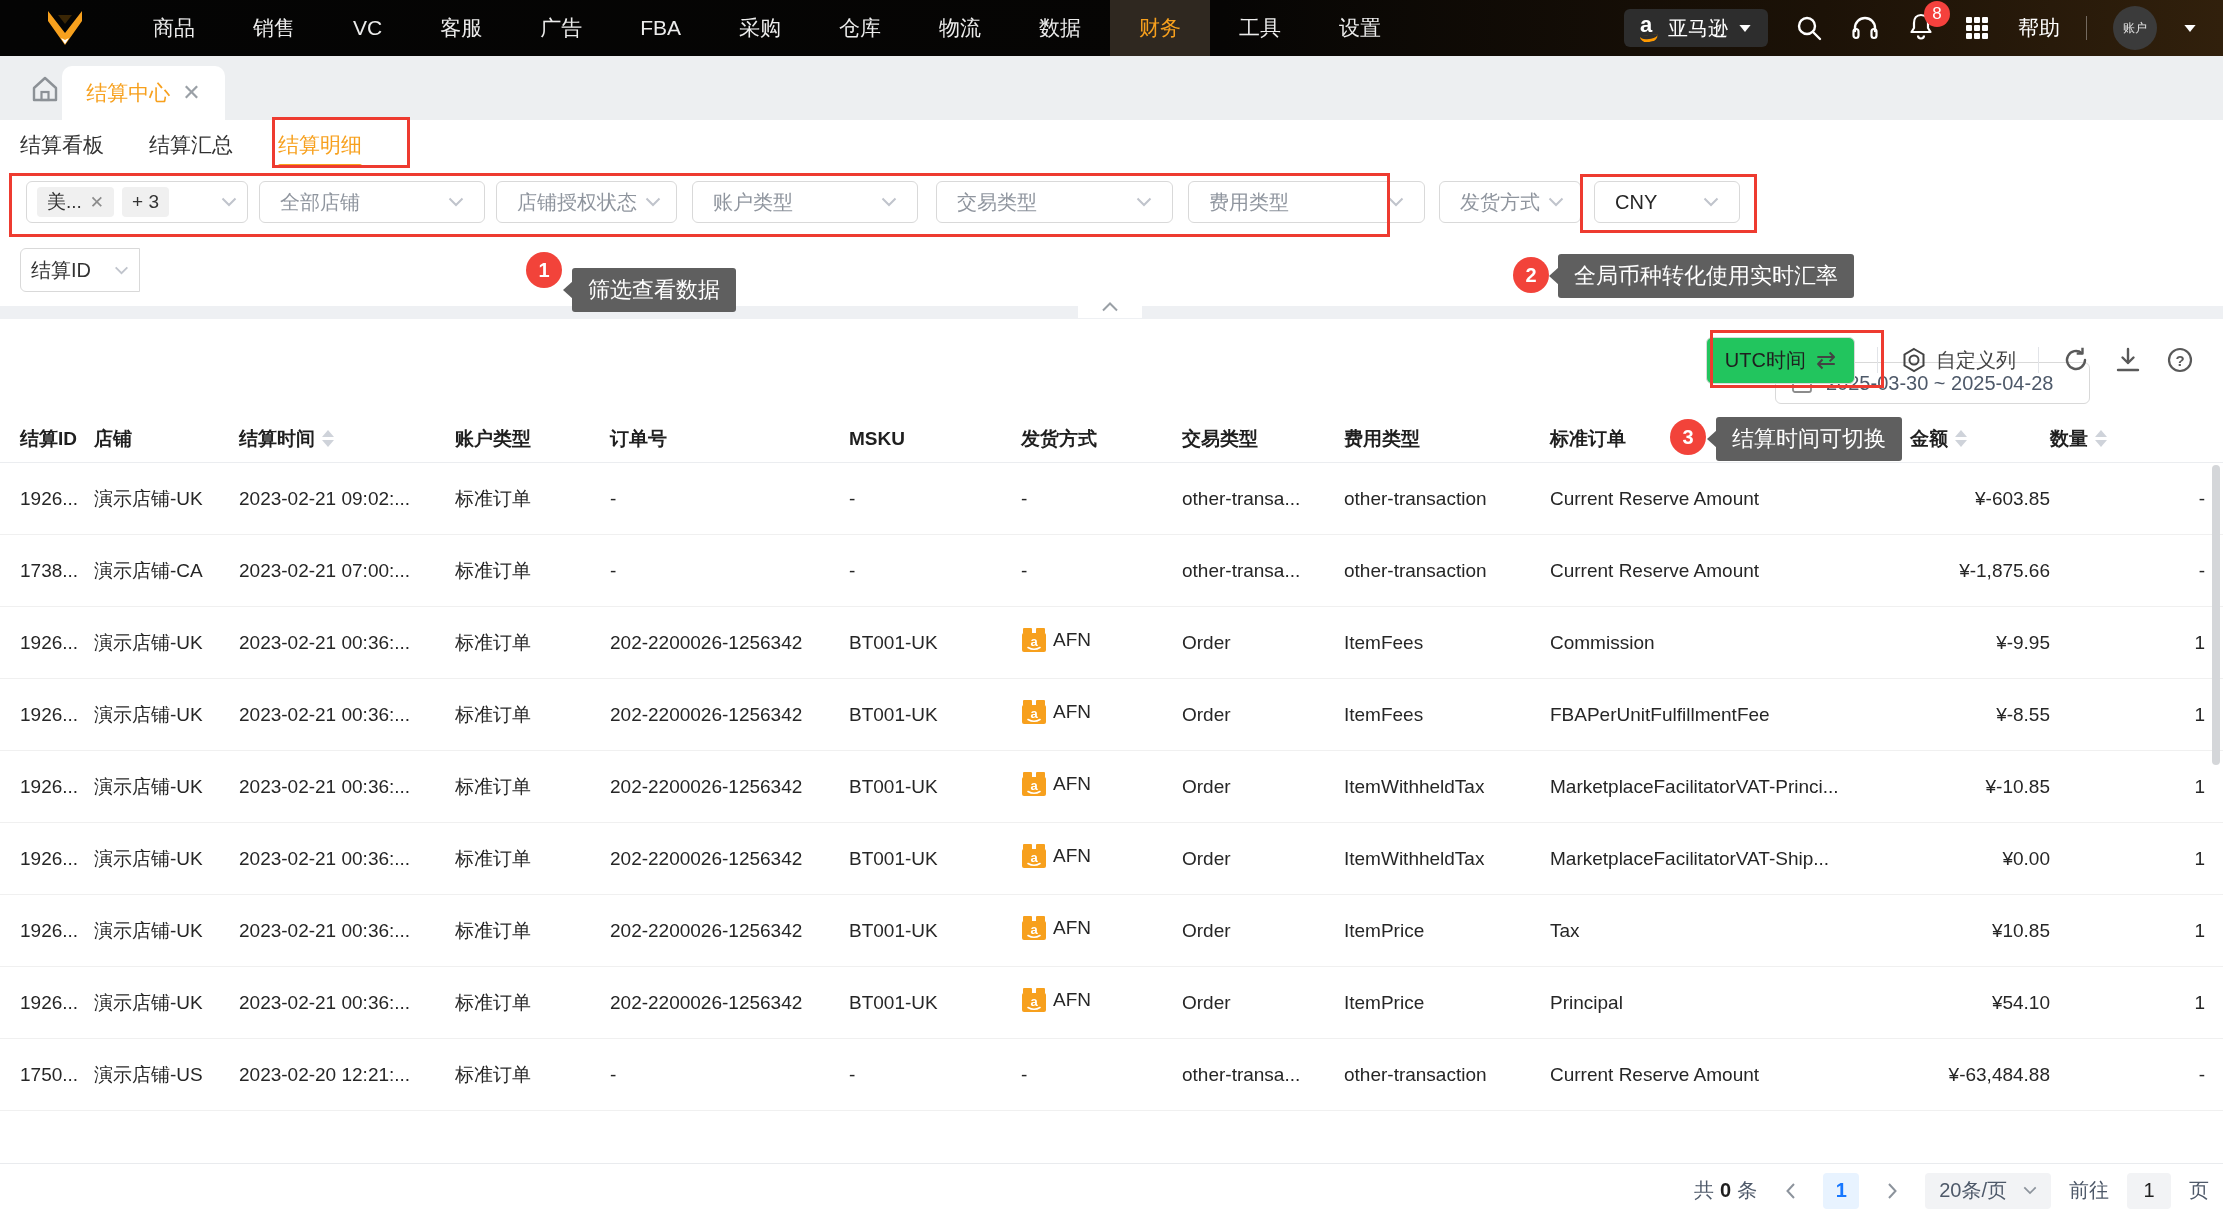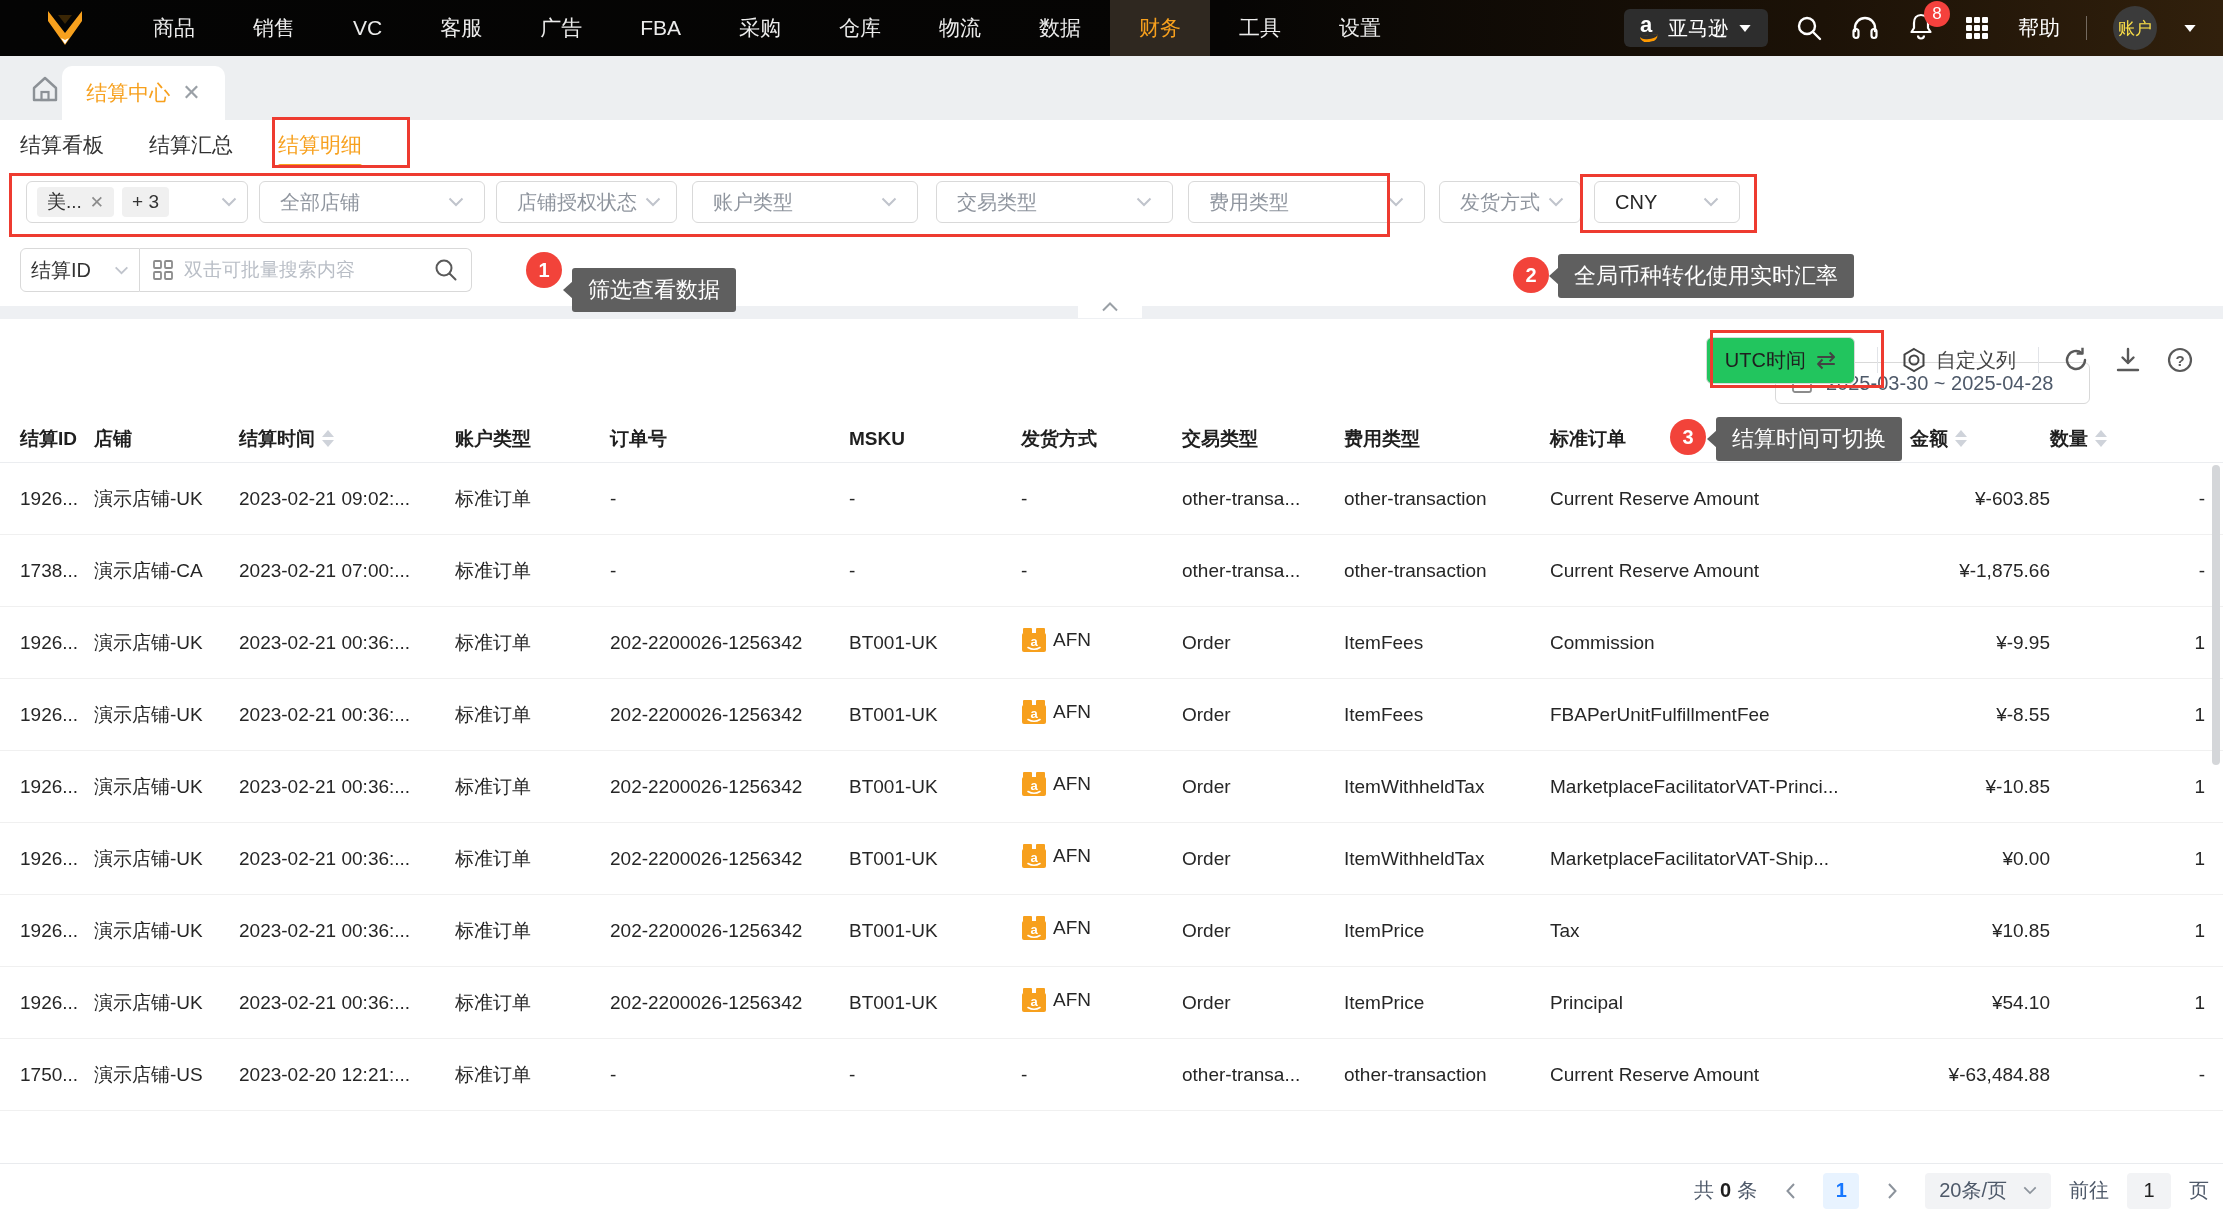--- a/index.html
+++ b/index.html
@@ -15,21 +15,21 @@
   #nav-right{margin-left:auto;display:flex;align-items:center;gap:26px;margin-right:26px;height:56px}
   #mk-pill{display:flex;align-items:center;gap:10px;background:#2d2d2d;border-radius:6px;height:38px;padding:0 16px;color:#fff;font-size:20px;cursor:pointer}
   .a-logo{color:#fff;font-weight:bold;font-size:22px;line-height:1;position:relative;display:inline-block}
   .a-logo i{display:block;width:18px;height:7px;border-bottom:3px solid #ff9900;border-radius:0 0 12px 12px;margin-top:-1px;transform:rotate(-6deg)}
   .caret-dn{width:0;height:0;border-left:7px solid transparent;border-right:7px solid transparent;border-top:9px solid #fff}
   .nav-ic{width:30px;height:30px;cursor:pointer;position:relative}
   #bell-wrap{position:relative;cursor:pointer}
   #bell-badge{position:absolute;top:-10px;right:-14px;min-width:26px;height:26px;border-radius:13px;background:#f5413d;color:#fff;font-size:17px;display:flex;align-items:center;justify-content:center;padding:0 6px}
   #help-link{color:#fff;font-size:21px;cursor:pointer}
   .v-div{width:1px;height:24px;background:rgba(255,255,255,.35)}
-  #avatar{width:44px;height:44px;border-radius:50%;background:#3b3b3b;color:#fde047;font-size:17px;display:flex;align-items:center;justify-content:center;cursor:pointer}
+  #avatar{width:44px;height:44px;border-radius:50%;background:#3b3b3b;color:#e5e5e5;font-size:12px;display:flex;align-items:center;justify-content:center;cursor:pointer}
 
   
   #tabbar{position:absolute;left:0;top:56px;width:2223px;height:64px;background:#edeff1}
   #home-btn{position:absolute;left:28px;top:16px;width:34px;height:34px;cursor:pointer}
   #page-tab{position:absolute;left:62px;top:10px;width:163px;height:54px;background:#fff;border-radius:10px 10px 0 0;display:flex;align-items:center;justify-content:center;gap:12px;cursor:pointer}
   #page-tab .t-label{color:#f7a01d;font-size:21px}
   #page-tab .t-close{color:#9aa0a6;font-size:22px;line-height:1;cursor:pointer}
 
   
   #subtabs{position:absolute;left:0;top:120px;width:2223px;height:50px;background:#fff;display:flex;align-items:center;padding-left:20px;gap:45px}
@@ -316,33 +316,20 @@
   </div>
 </div>
 
 <div id="filter-row2">
   <div id="id-select">
     <span class="val">结算ID</span>
     <svg width="15" height="9" viewBox="0 0 16 10">
         <path d="M1.5 1.5 L8 8 L14.5 1.5" fill="none" stroke="#c0c4cc" stroke-width="2"></path>
       </svg>
   </div>
-  <div id="search-box">
-    <svg width="22" height="22" viewBox="0 0 22 22">
-      <rect x="2" y="2" width="7" height="7" rx="1" fill="none" stroke="#8c8c8c" stroke-width="1.8"></rect>
-      <rect x="13" y="2" width="7" height="7" rx="1" fill="none" stroke="#8c8c8c" stroke-width="1.8"></rect>
-      <rect x="2" y="13" width="7" height="7" rx="1" fill="none" stroke="#8c8c8c" stroke-width="1.8"></rect>
-      <rect x="13" y="13" width="7" height="7" rx="1" fill="none" stroke="#8c8c8c" stroke-width="1.8"></rect>
-    </svg>
-    <input id="search-input" placeholder="双击可批量搜索内容" style="">
-    <svg width="26" height="26" viewBox="0 0 26 26">
-      <circle cx="11" cy="11" r="7.5" fill="none" stroke="#595959" stroke-width="2"></circle>
-      <line x1="16.5" y1="16.5" x2="22.5" y2="22.5" stroke="#595959" stroke-width="2" stroke-linecap="round"></line>
-    </svg>
-  </div>
 </div>
 
 <div class="redbox" style="left:272px;top:117px;width:138px;height:51px"></div>
 <div class="redbox" style="left:9px;top:173px;width:1381px;height:64px"></div>
 <div class="redbox" style="left:1580px;top:174px;width:177px;height:59px"></div>
 <div class="redbox" style="left:1710px;top:330px;width:174px;height:58px"></div>
 
 <div class="ann-circle" style="left:526px;top:252px">1</div>
 <div class="ann-tip" style="left:572px;top:268px">筛选查看数据</div>
 <div class="ann-circle" style="left:1513px;top:257px">2</div>

